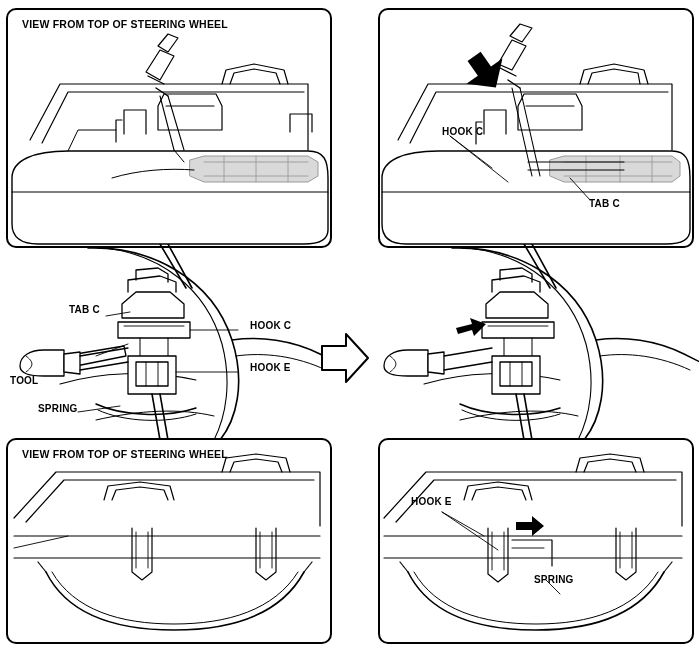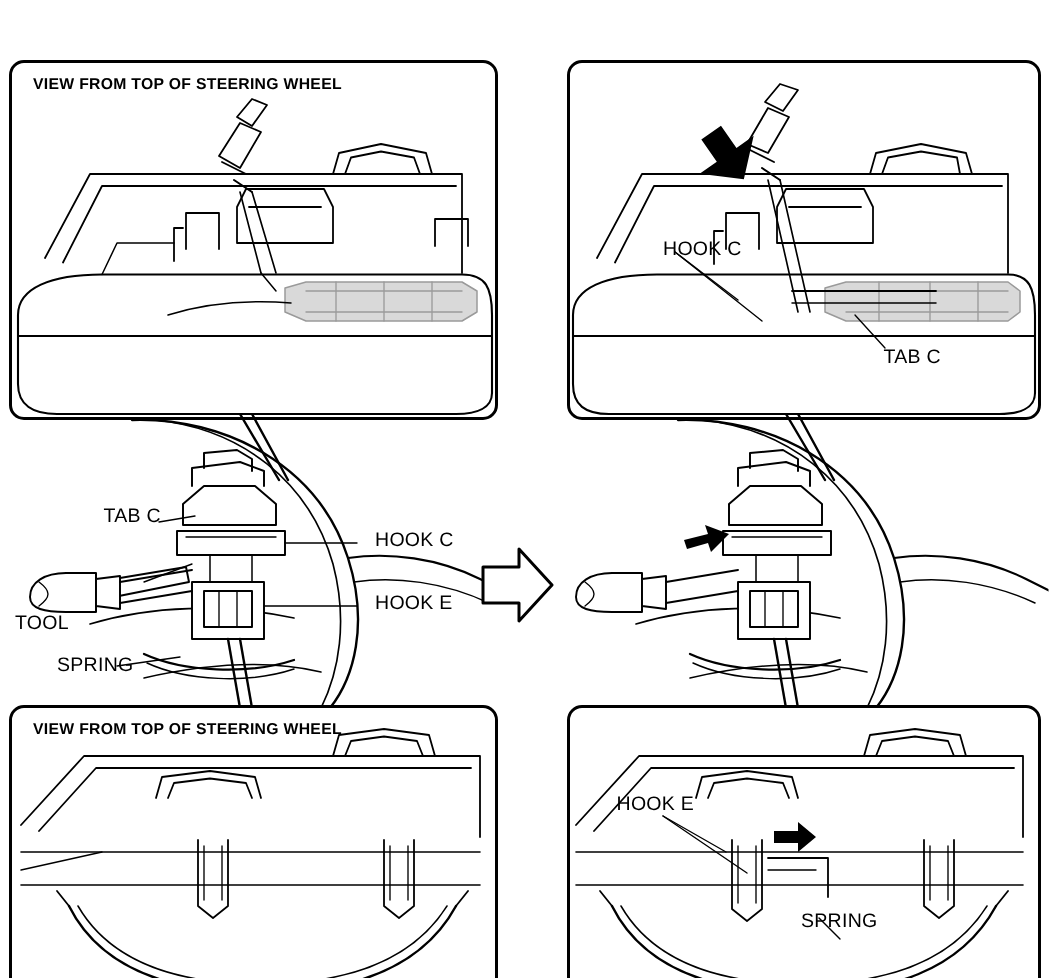--- a/index.html
+++ b/index.html
@@ -12,41 +12,40 @@
     height: 652px;
     font-family: "Liberation Sans", sans-serif;
     color: #000000;
     position: relative;
     overflow: hidden;
   }
   #stage {
     position: relative;
     width: 699px;
     height: 496px;
-    margin-top: 32px;
   }
   .panel {
     position: absolute;
     border: 2px solid #000;
     border-radius: 10px;
     background: #fff;
     box-sizing: border-box;
     overflow: hidden;
   }
   .panel-title {
     position: absolute;
     font-size: 10.5px;
     font-weight: bold;
     letter-spacing: 0.2px;
     white-space: nowrap;
   }
   .lbl {
     position: absolute;
-    font-size: 13px;
-    font-weight: normal;
+    font-size: 10px;
+    font-weight: bold;
     letter-spacing: 0.2px;
     white-space: nowrap;
   }
   .mid {
     position: absolute;
     box-sizing: border-box;
   }
   svg {
     display: block;
   }

